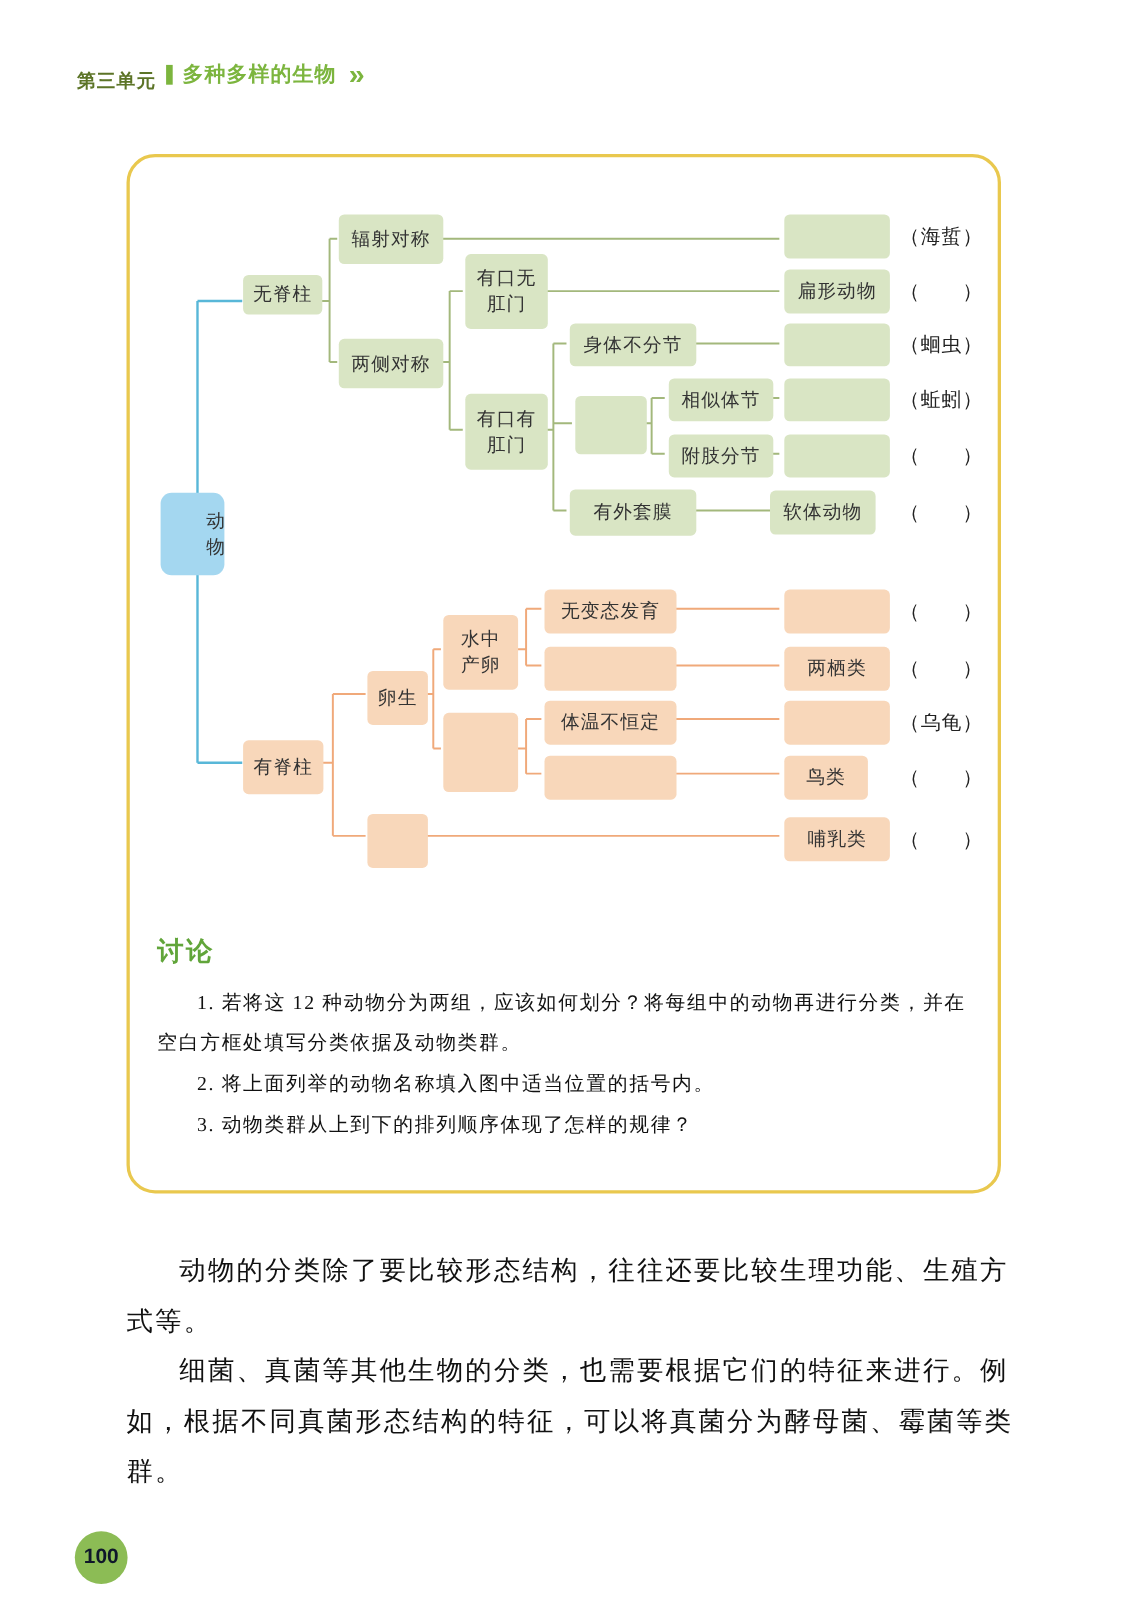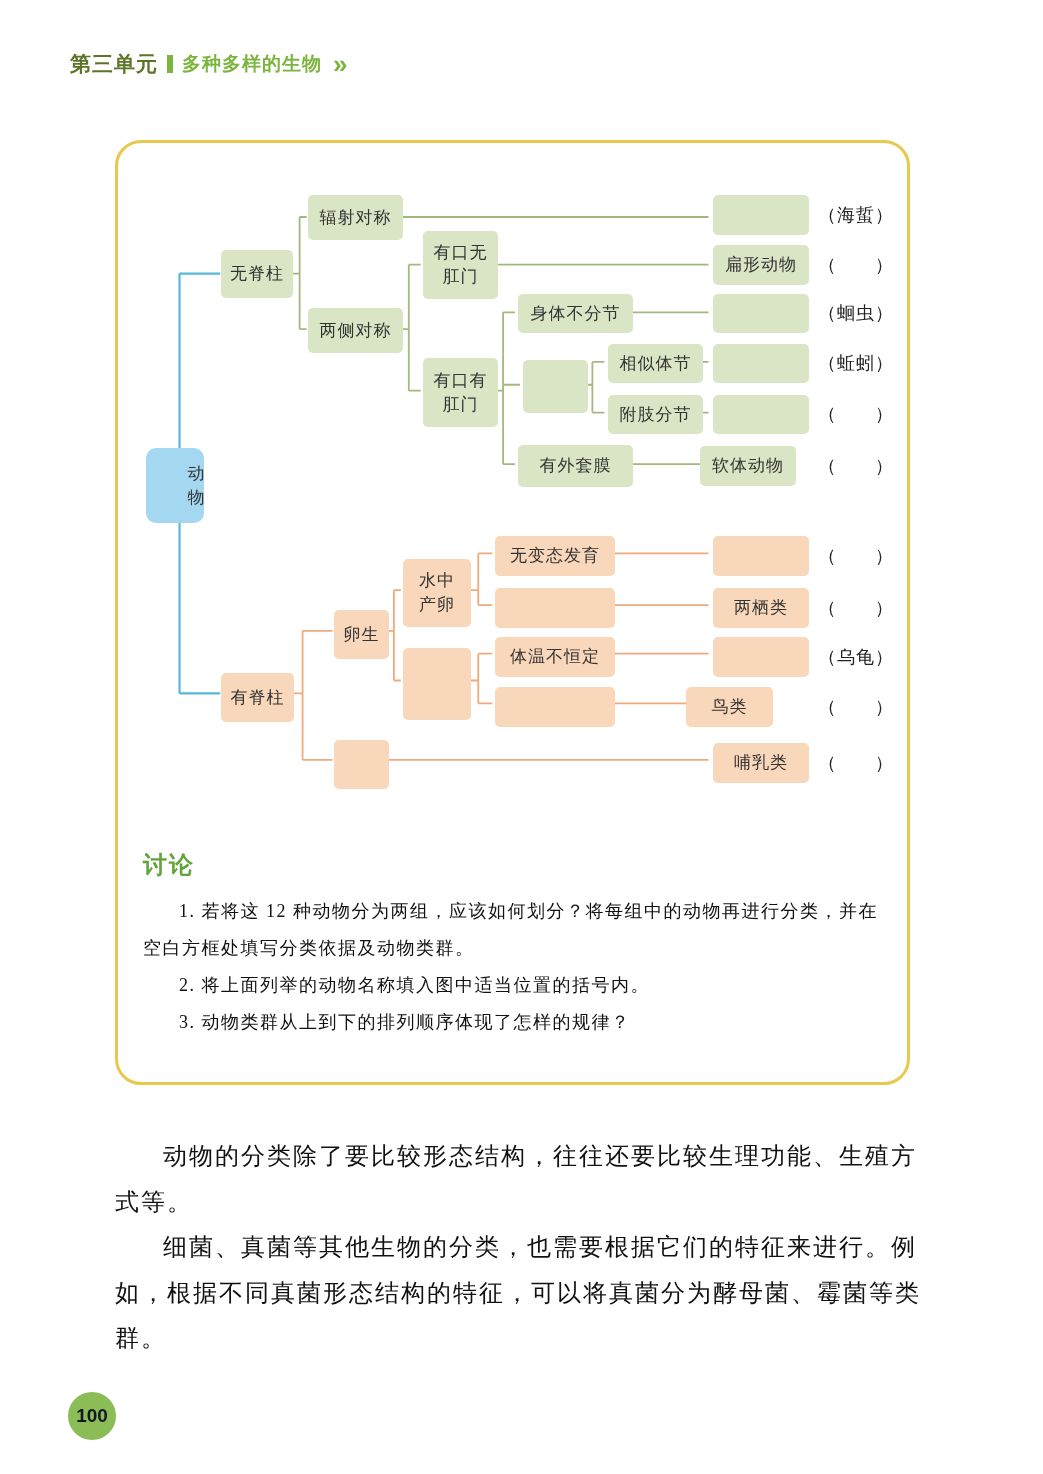--- a/index.html
+++ b/index.html
@@ -3,21 +3,21 @@
 <meta charset="utf-8">
 <style>
   * { margin:0; padding:0; box-sizing:border-box; }
   html,body { background:#ffffff; }
   body { font-family:"Liberation Serif","DejaVu Serif",serif; color:#111; }
   .page { position:relative; width:1043px; height:1474px; background:#ffffff; overflow:hidden; }
 
   
   .header { position:absolute; left:70px; top:50px; display:flex; align-items:center; gap:9px;
             font-family:"Liberation Sans","DejaVu Sans",sans-serif; }
-  .header .unit { font-size:21px; font-weight:bold; color:var(--header-unit,#5c7427); letter-spacing:1px; }
+  .header .unit { font-size:17px; font-weight:bold; color:var(--header-unit,#5c7427); letter-spacing:1px;margin-top:12px; }
   .header .sep { width:6px; height:18px; background:var(--header-green,#7cb53e); }
   .header .title { font-size:19px; font-weight:bold; color:var(--header-green,#7cb53e); letter-spacing:1px; }
   .header .chev { font-size:26px; font-weight:bold; color:var(--header-green,#7cb53e); line-height:0.8; margin-left:2px; }
 
   
   .panel { position:absolute; left:115px; top:140px; width:795px; height:945px;
            border:3px solid var(--panel-border,#e9c84e); border-radius:26px; background:#fff; }
   .connectors { position:absolute; left:0; top:0; width:100%; height:100%; }
   .edge-blue  { stroke:var(--line-blue,#58b7d8);  stroke-width:2.2; fill:none; }
   .edge-green { stroke:var(--line-green,#a3b87c); stroke-width:1.8; fill:none; }
@@ -60,21 +60,21 @@
   <div class="panel">
 
     <svg class="connectors" viewBox="0 0 795 945" xmlns="http://www.w3.org/2000/svg">
       <path class="edge-blue" d="M62 131 V554 M62 131 H103 M62 554 H103"></path>
       <path class="edge-green" d="M175 131 H183 M183 74 V187 M183 74 H190 M183 187 H190 M285 74 H595 M285 187 H293 M293 122 V249 M293 122 H305 M293 249 H305 M380 122 H595 M380 249 H388 M388 170 V323 M388 170 H400 M388 243 H405 M388 323 H400 M515 170 H595 M470 243 H478 M478 220 V271 M478 220 H490 M478 271 H490 M585 220 H595 M585 271 H595 M515 323 H595"></path>
       <path class="edge-orange" d="M176 554 H186 M186 491 V621 M186 491 H216 M186 621 H216 M271 491 H278 M278 450 V541 M278 450 H285 M278 541 H285 M353 450 H363 M363 413 V465 M363 413 H377 M363 465 H377 M353 541 H363 M363 514 V564 M363 514 H377 M363 564 H377 M497 413 H595 M497 465 H595 M497 514 H595 M497 564 H595 M271 621 H595"></path>
     </svg>
 
     <div class="node blue" style="left:28px;top:305px;width:58px;height:75px">动物</div>
 
-    <div class="node green" style="left:103px;top:107px;width:72px;height:48px">无脊柱</div>
+    <div class="node green" style="left:103px;top:107px;width:72px;height:36px">无脊柱</div>
     <div class="node green" style="left:190px;top:52px;width:95px;height:45px">辐射对称</div>
     <div class="node green" style="left:190px;top:165px;width:95px;height:45px">两侧对称</div>
     <div class="node green" style="left:305px;top:88px;width:75px;height:68px">有口无
 肛门</div>
     <div class="node green" style="left:305px;top:215px;width:75px;height:69px">有口有
 肛门</div>
     <div class="node green" style="left:400px;top:151px;width:115px;height:39px">身体不分节</div>
     <div class="node green" style="left:405px;top:217px;width:65px;height:53px"></div>
     <div class="node green" style="left:490px;top:201px;width:95px;height:39px">相似体节</div>
     <div class="node green" style="left:490px;top:252px;width:95px;height:39px">附肢分节</div>
@@ -94,21 +94,21 @@
     <div class="node orange" style="left:285px;top:505px;width:68px;height:72px"></div>
     <div class="node orange" style="left:377px;top:393px;width:120px;height:40px">无变态发育</div>
     <div class="node orange" style="left:377px;top:445px;width:120px;height:40px"></div>
     <div class="node orange" style="left:377px;top:494px;width:120px;height:40px">体温不恒定</div>
     <div class="node orange" style="left:377px;top:544px;width:120px;height:40px"></div>
     <div class="node orange" style="left:216px;top:597px;width:55px;height:49px"></div>
 
     <div class="node orange" style="left:595px;top:393px;width:96px;height:40px"></div>
     <div class="node orange" style="left:595px;top:445px;width:96px;height:40px">两栖类</div>
     <div class="node orange" style="left:595px;top:494px;width:96px;height:40px"></div>
-    <div class="node orange" style="left:568px;top:544px;width:87px;height:40px">鸟类</div>
+    <div class="node orange" style="left:595px;top:544px;width:76px;height:40px">鸟类</div>
     <div class="node orange" style="left:595px;top:600px;width:96px;height:40px">哺乳类</div>
 
     <div class="bracket" style="left:700px;top:59px">（海蜇）</div>
     <div class="bracket" style="left:700px;top:109px">（　　）</div>
     <div class="bracket" style="left:700px;top:157px">（蛔虫）</div>
     <div class="bracket" style="left:700px;top:207px">（蚯蚓）</div>
     <div class="bracket" style="left:700px;top:258px">（　　）</div>
     <div class="bracket" style="left:700px;top:310px">（　　）</div>
     <div class="bracket" style="left:700px;top:400px">（　　）</div>
     <div class="bracket" style="left:700px;top:452px">（　　）</div>

